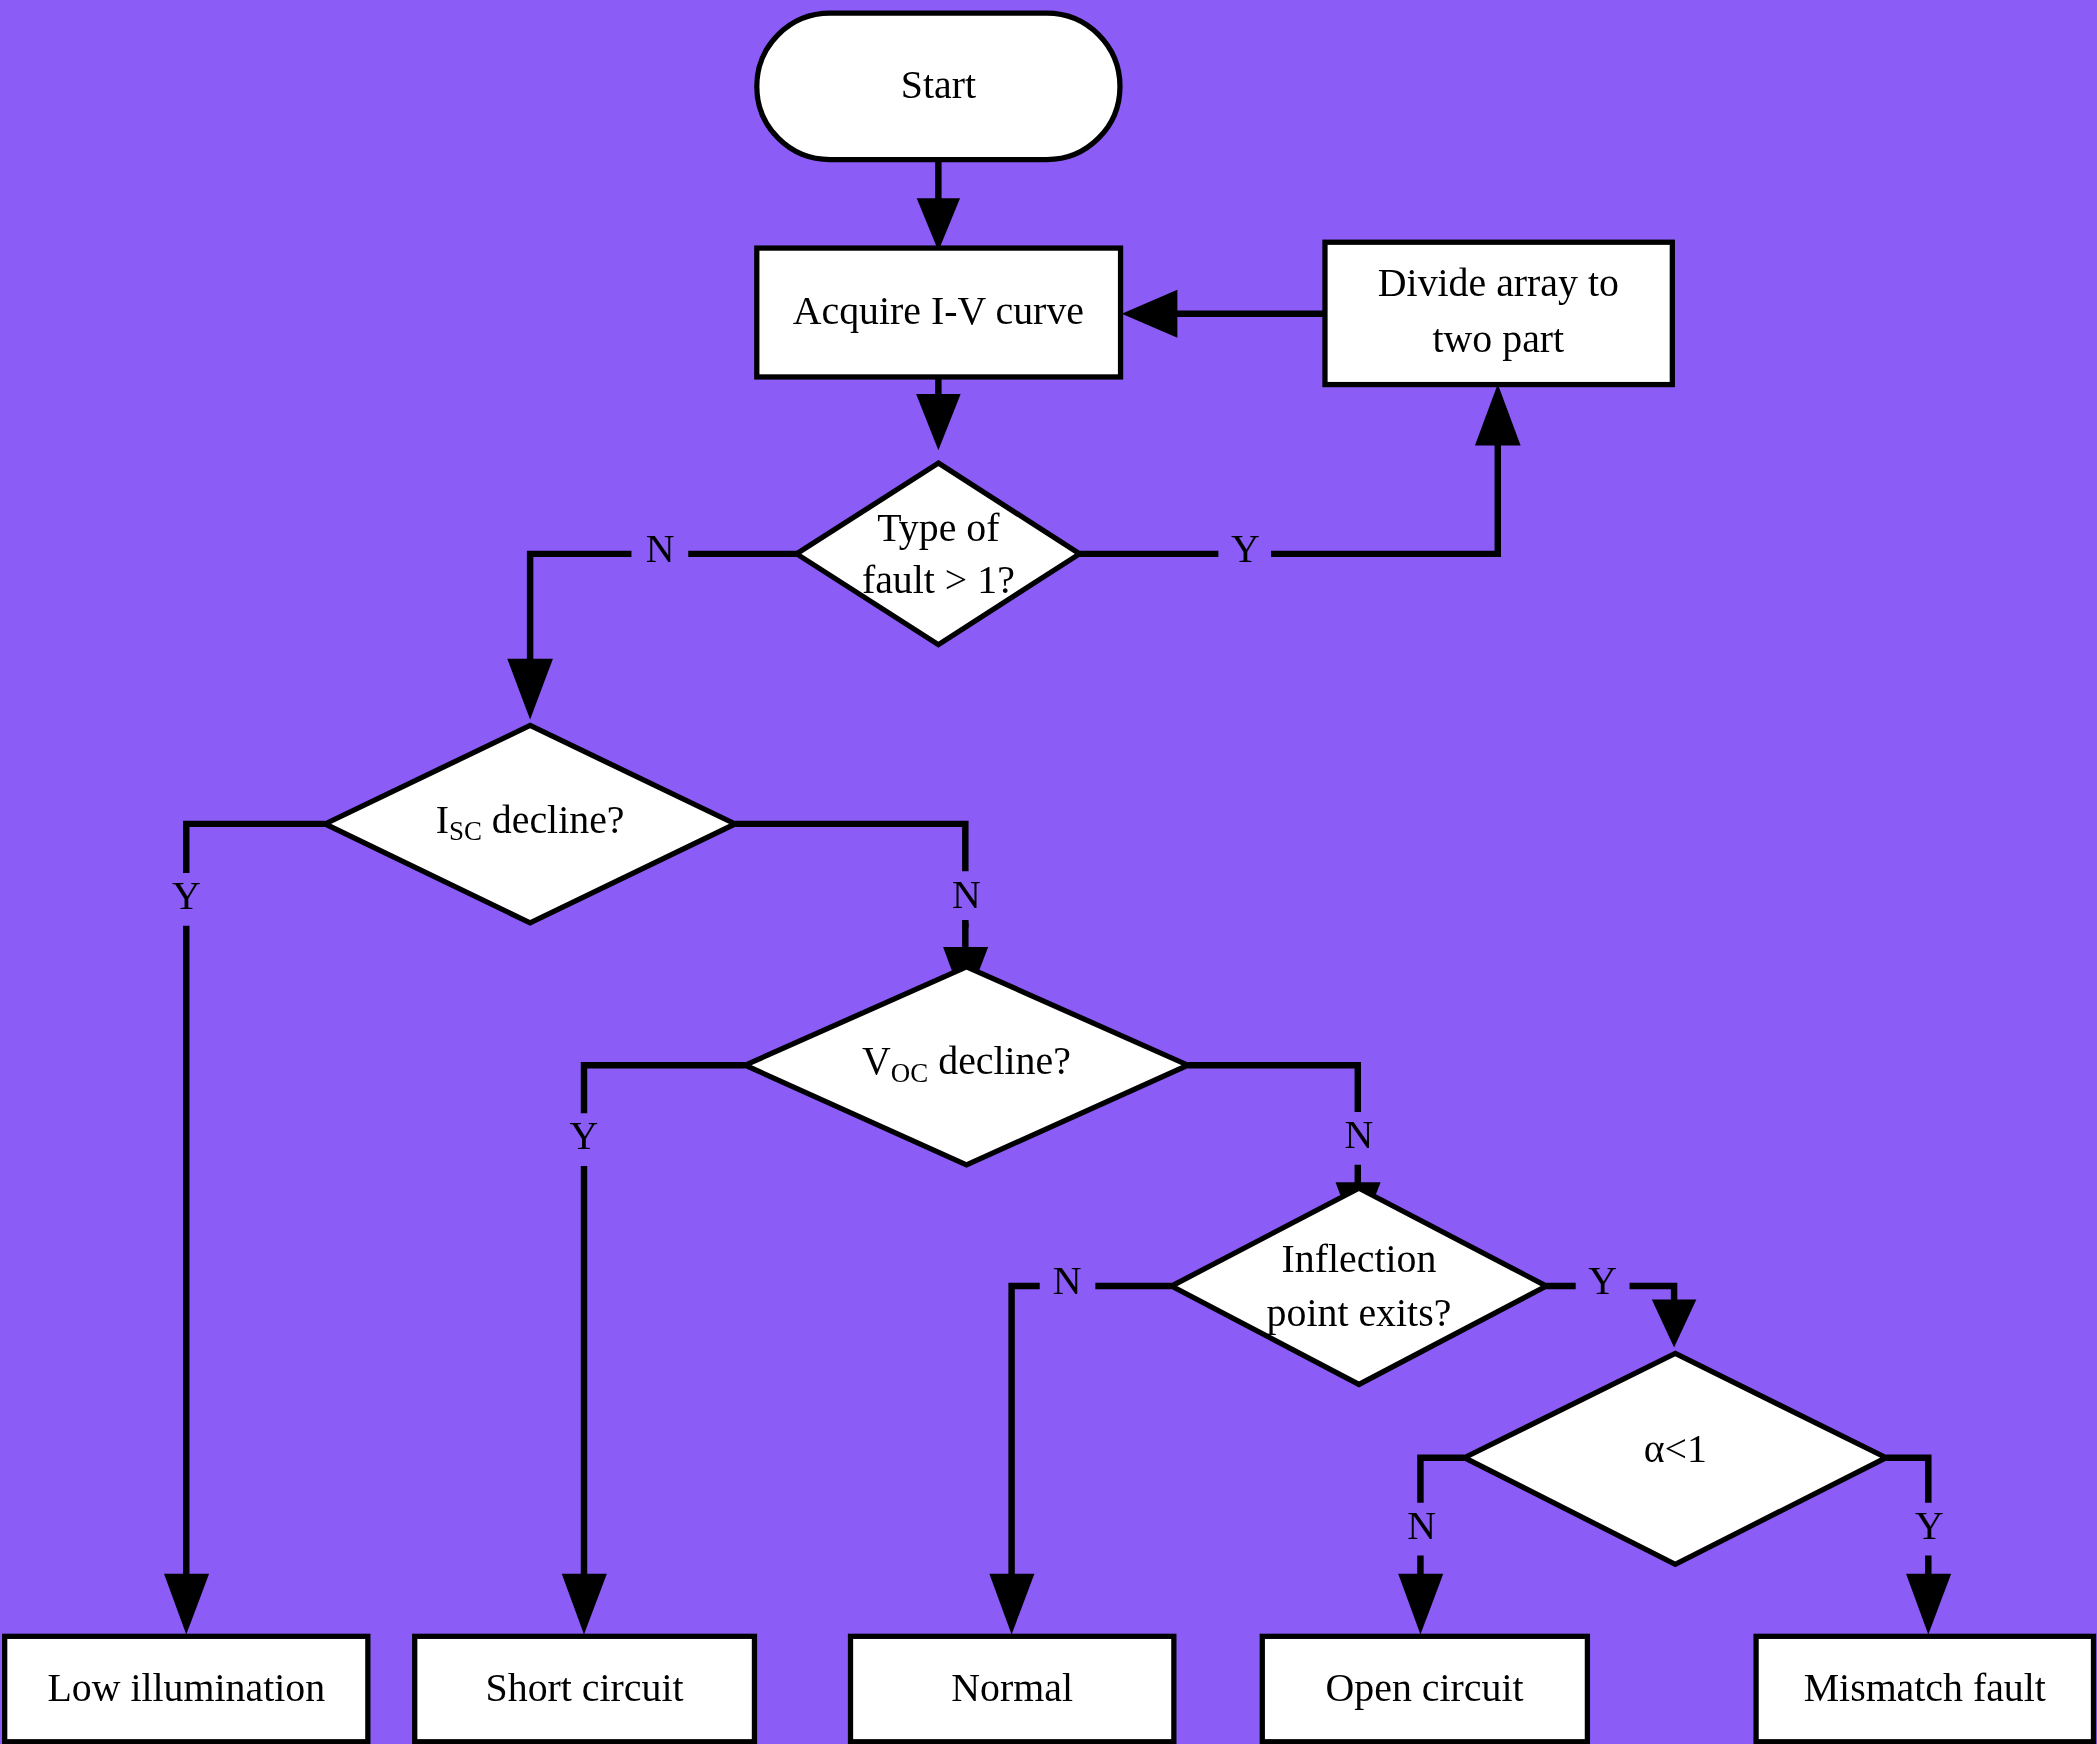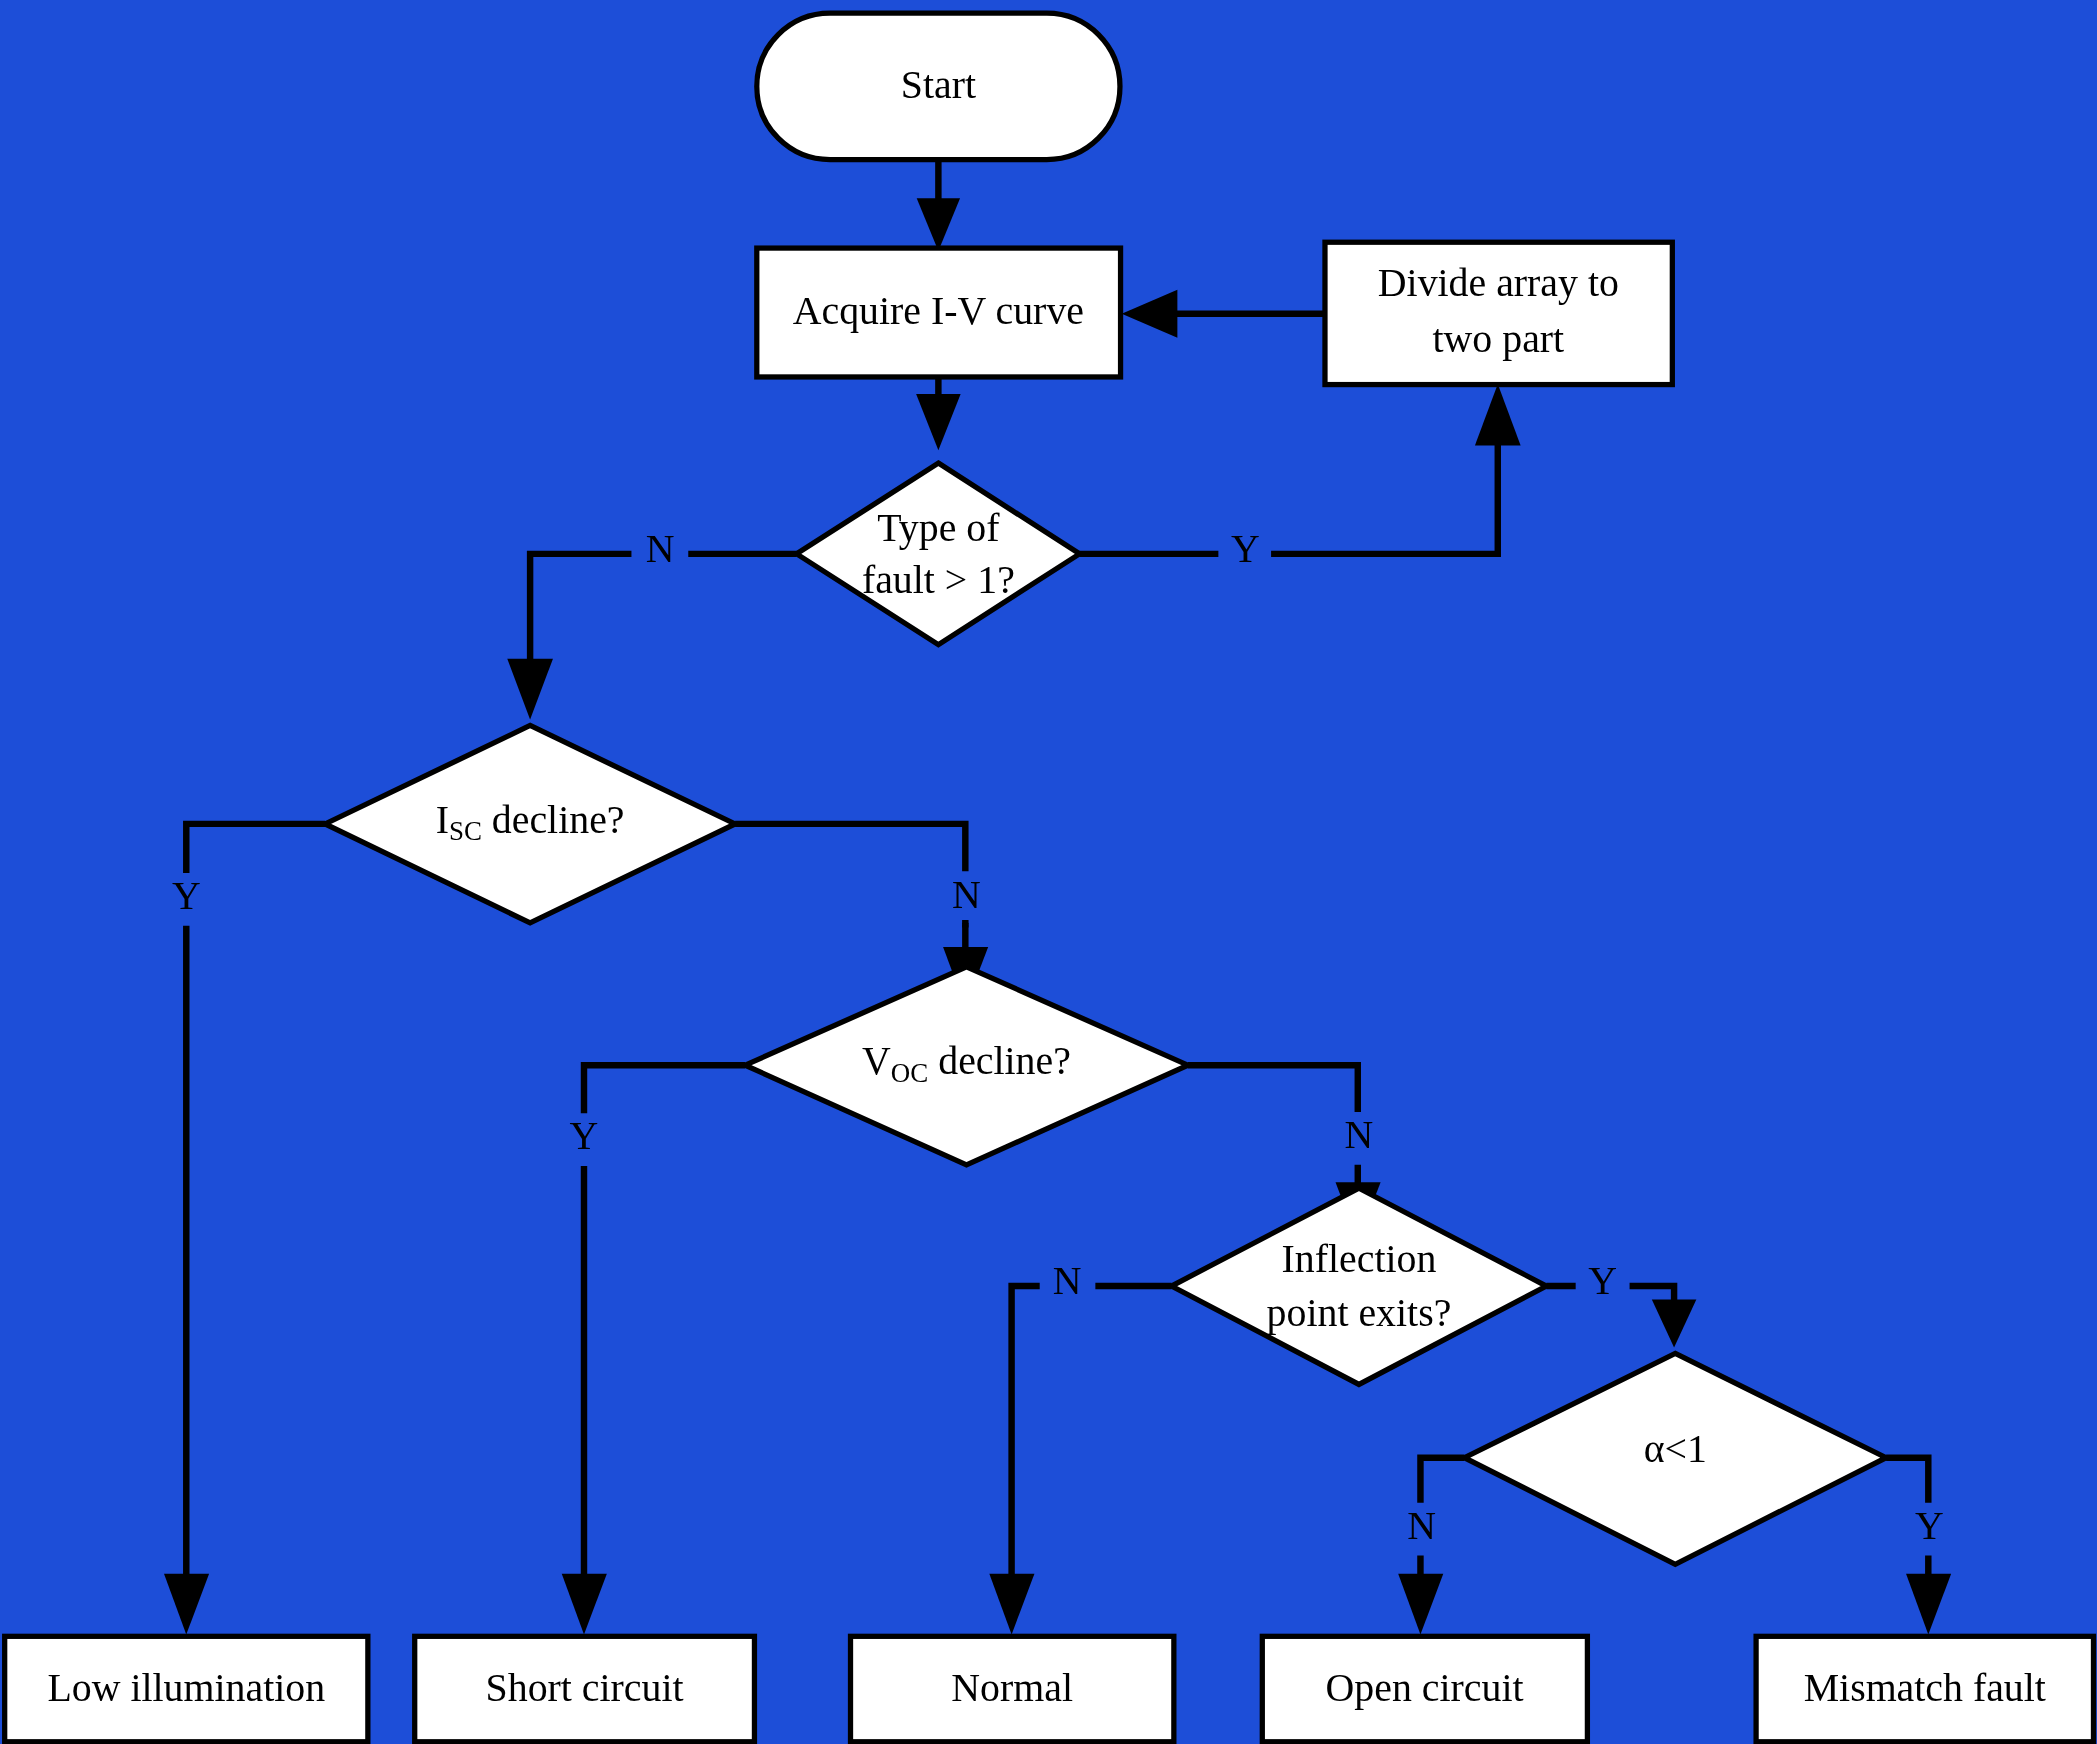--- a/index.html
+++ b/index.html
@@ -8,21 +8,21 @@
     padding: 0;
     background: #ffffff;
   }
   body {
     font-family: "Liberation Serif", "DejaVu Serif", serif;
   }
   #flow-root {
     position: relative;
     width: 2097px;
     height: 1745px;
-    background: #1d4ed8;
+    background: #8b5cf6;
     overflow: hidden;
   }
   svg#flow-svg {
     position: absolute;
     left: 0;
     top: 0;
     width: 2097px;
     height: 1745px;
     display: block;
   }

